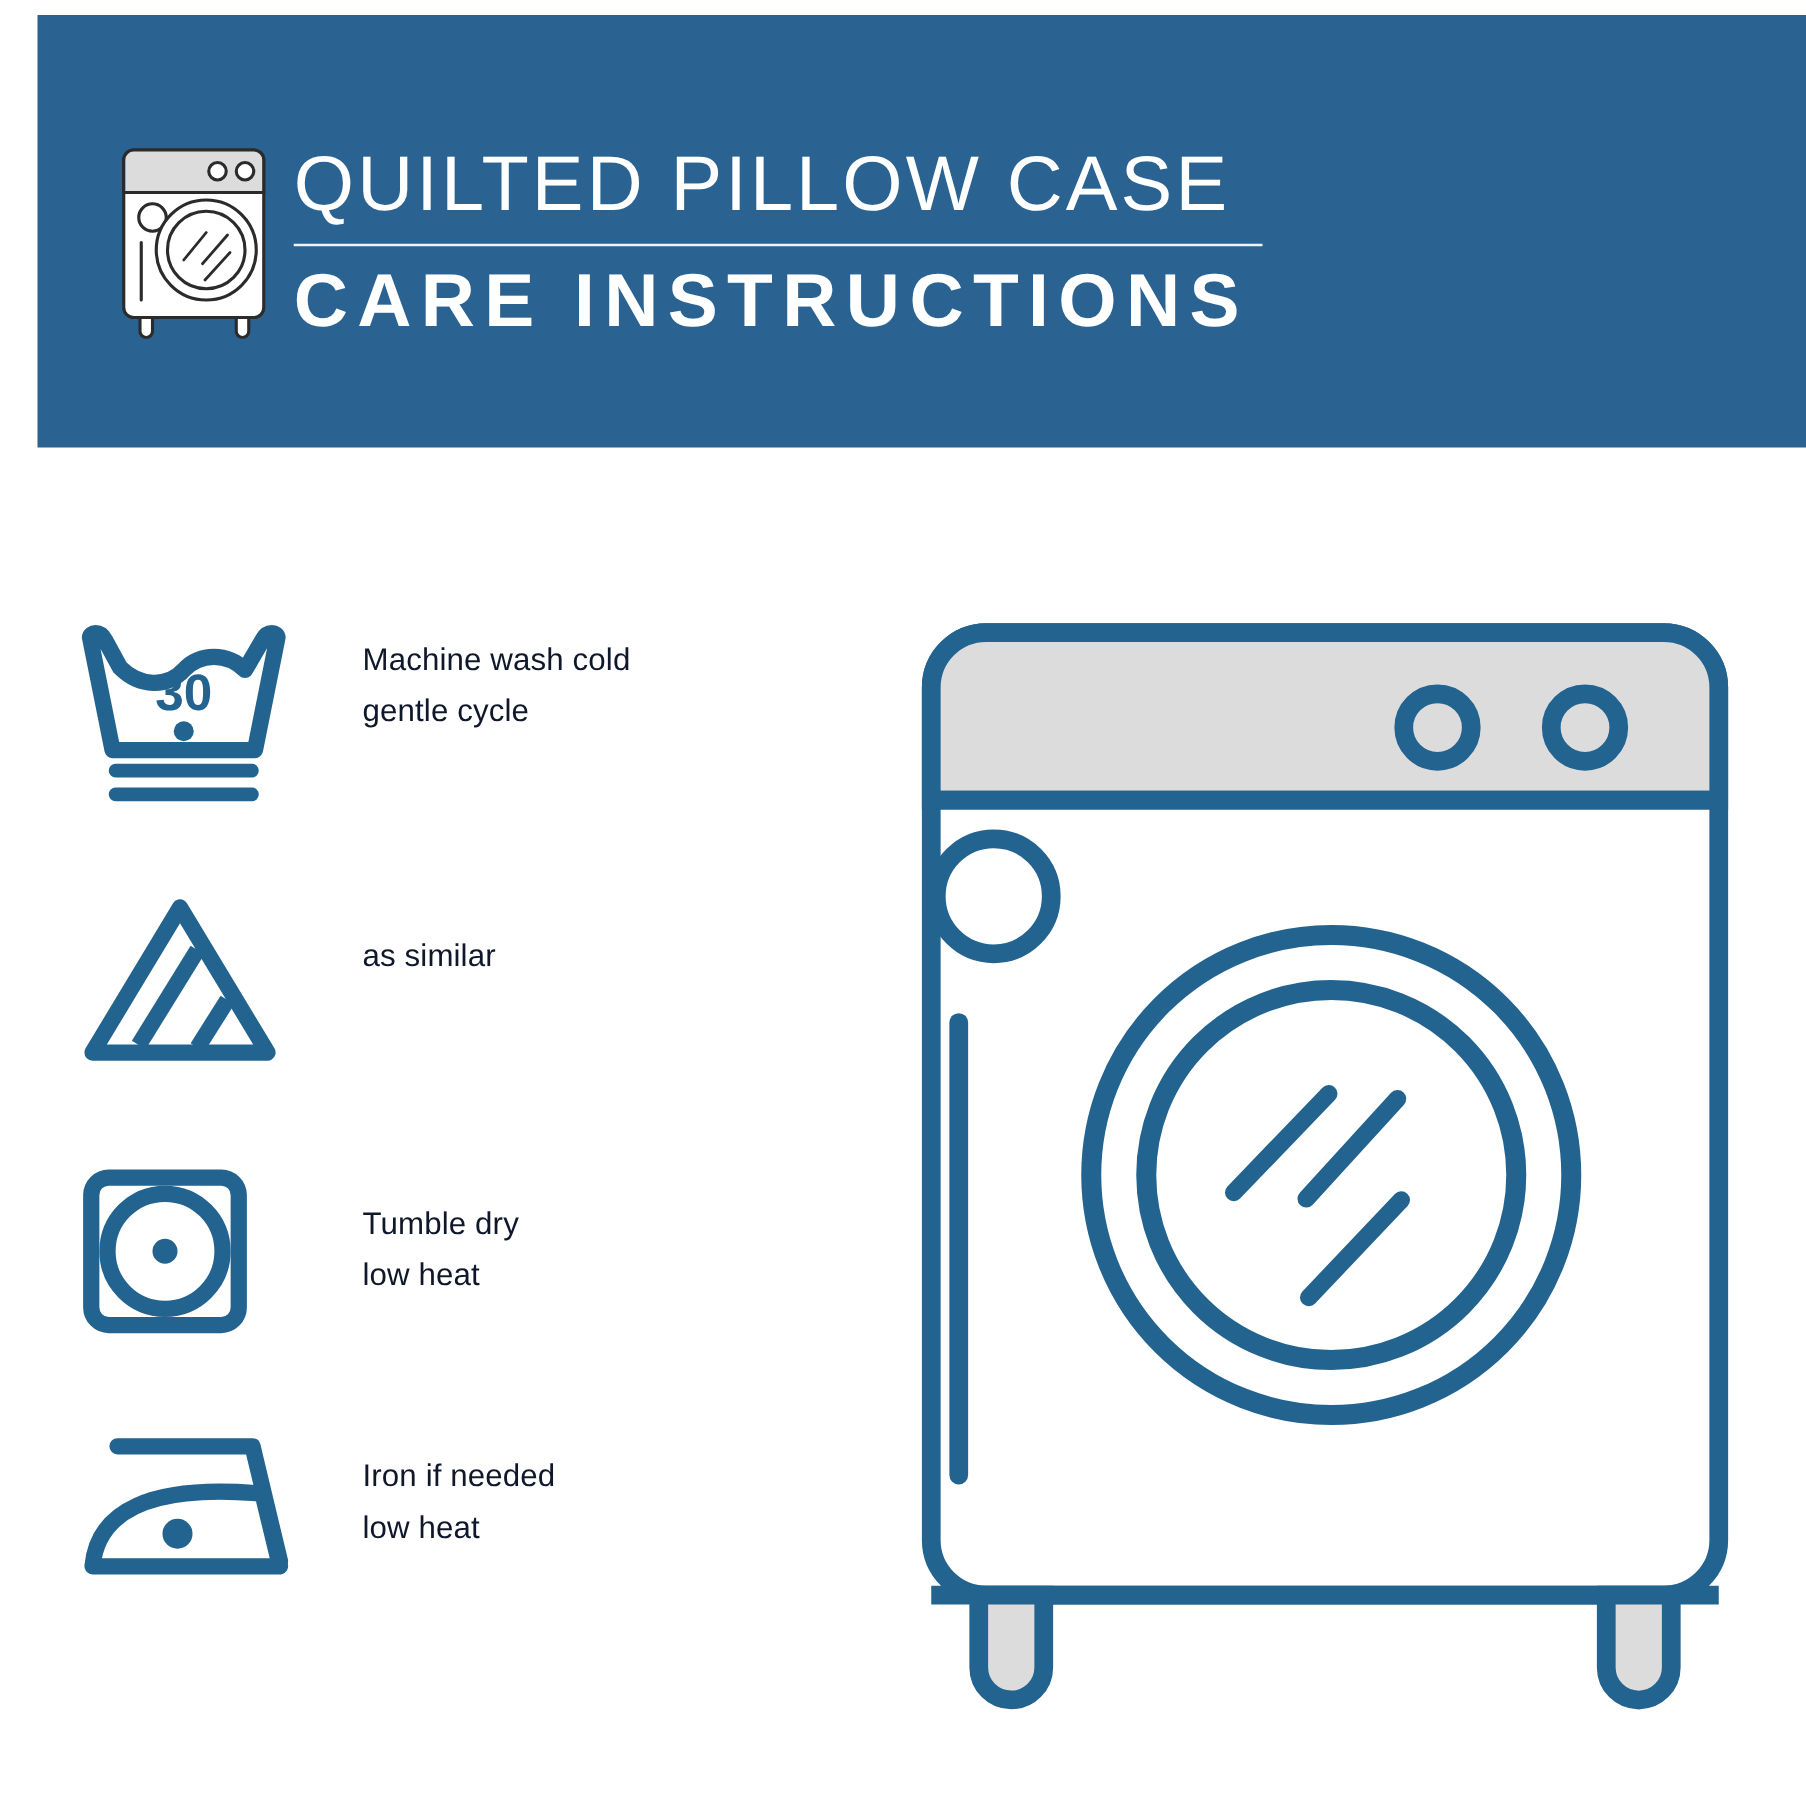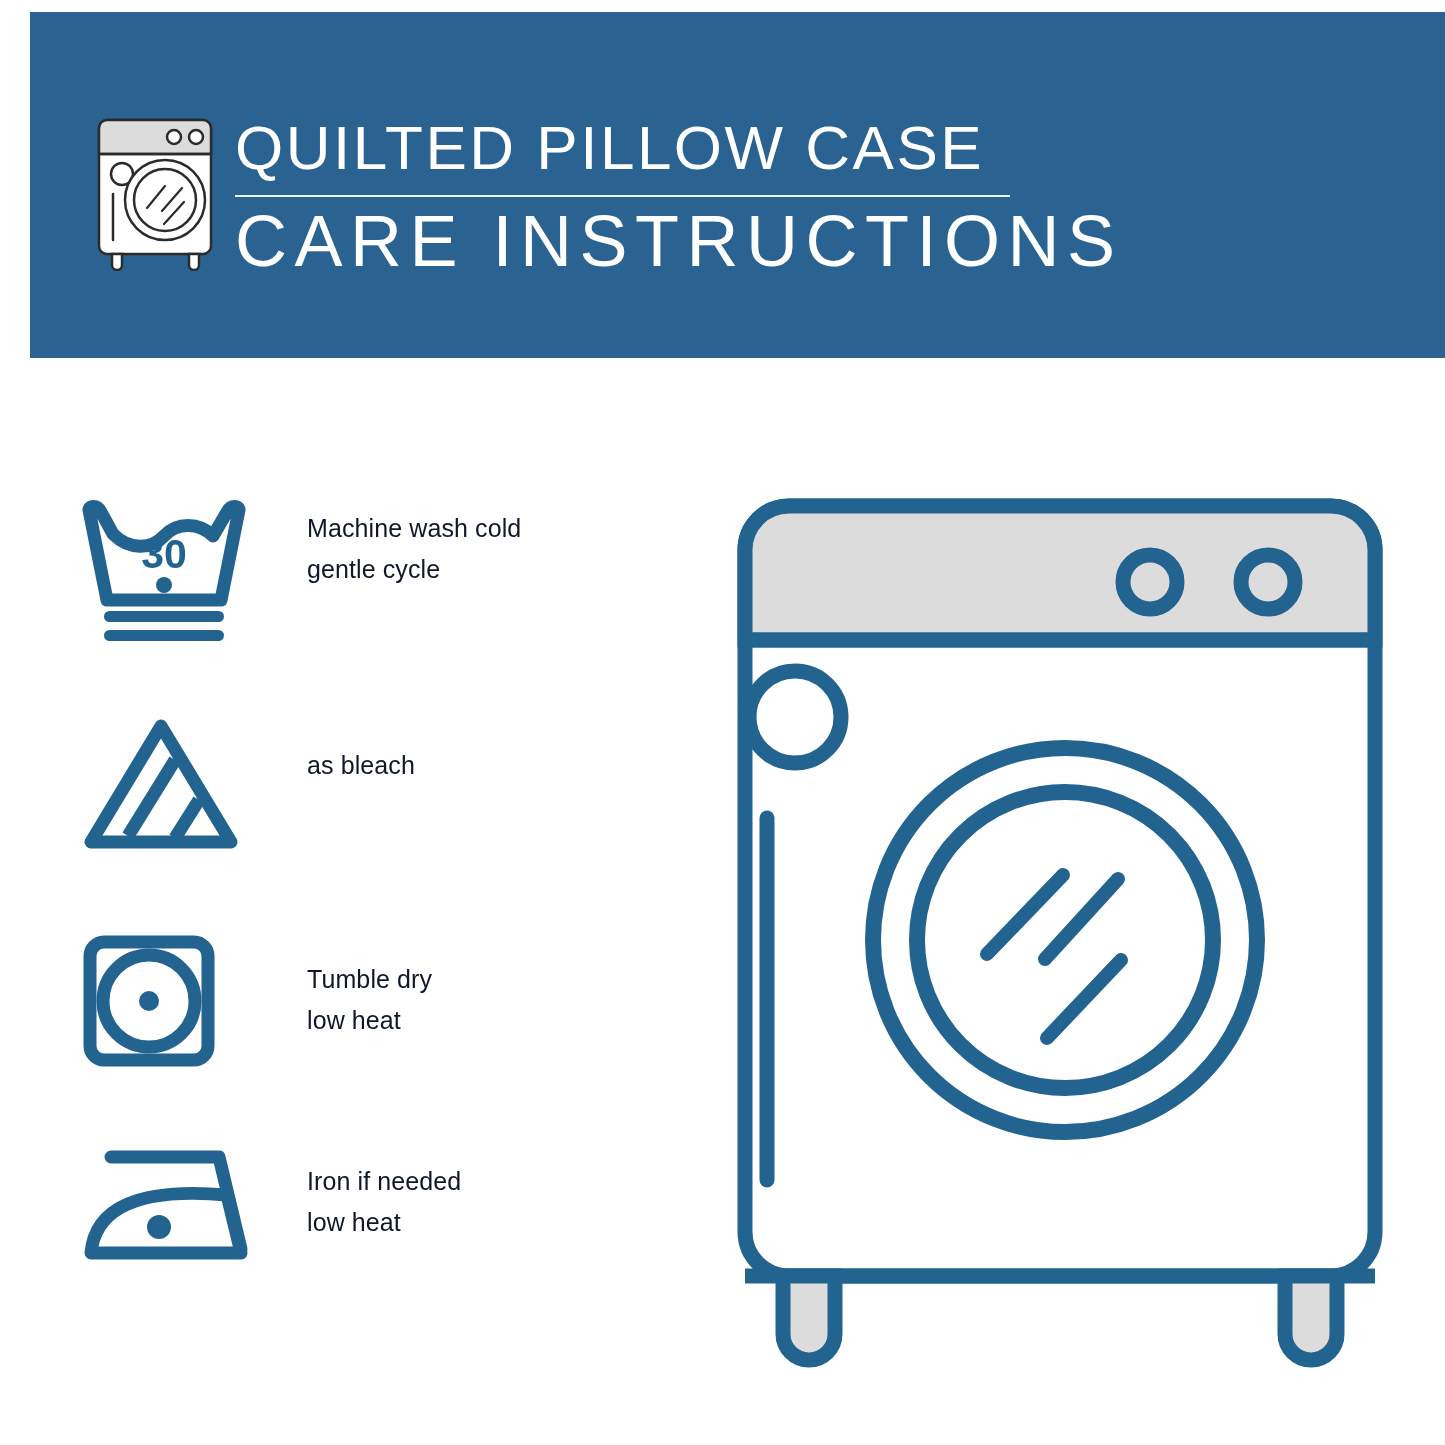--- a/index.html
+++ b/index.html
@@ -52,32 +52,32 @@
   }
   #title-divider {
     width: 775px;
     height: 2px;
     background: #ffffff;
     margin-top: 11px;
     margin-bottom: 9px;
     opacity: 0.92;
   }
   #title-sub {
-    font-size: 72px;
+    font-size: 60px;
     line-height: 70px;
     letter-spacing: 7.5px;
     color: #ffffff;
-    font-weight: 400;
+    font-weight: 700;
     white-space: nowrap;
   }
 
   
   #care-list {
     position: absolute;
-    left: 17px;
+    left: 0;
     top: 346px;
     width: 700px;
     height: 832px;
   }
   .care-row {
     position: absolute;
     left: 0;
     width: 700px;
   }
   .care-icon {
@@ -186,21 +186,21 @@
       <div class="care-icon">
         <svg viewBox="0 0 165 140" width="165" height="140" aria-hidden="true">
 
           <path d="M82 12 L152 128 L12 128 Z" fill="none" stroke="#23638F" stroke-width="13" stroke-linejoin="round"></path>
 
           <line x1="96" y1="46" x2="49" y2="122" stroke="#23638F" stroke-width="13" stroke-linecap="butt"></line>
           <line x1="120" y1="86" x2="96" y2="124" stroke="#23638F" stroke-width="13" stroke-linecap="butt"></line>
         </svg>
       </div>
       <div class="care-text">
-        <span class="ln">as bleach</span>
+        <span class="ln">as similar</span>
       </div>
     </div>
 
     <div class="care-row" id="row-dry">
       <div class="care-icon">
         <svg viewBox="0 0 140 140" width="140" height="140" aria-hidden="true">
           <rect x="11" y="11" width="118" height="118" rx="14" ry="14" fill="none" stroke="#23638F" stroke-width="13"></rect>
           <circle cx="70" cy="70" r="46" fill="none" stroke="#23638F" stroke-width="13"></circle>
           <circle cx="70" cy="70" r="10" fill="#23638F"></circle>
         </svg>

